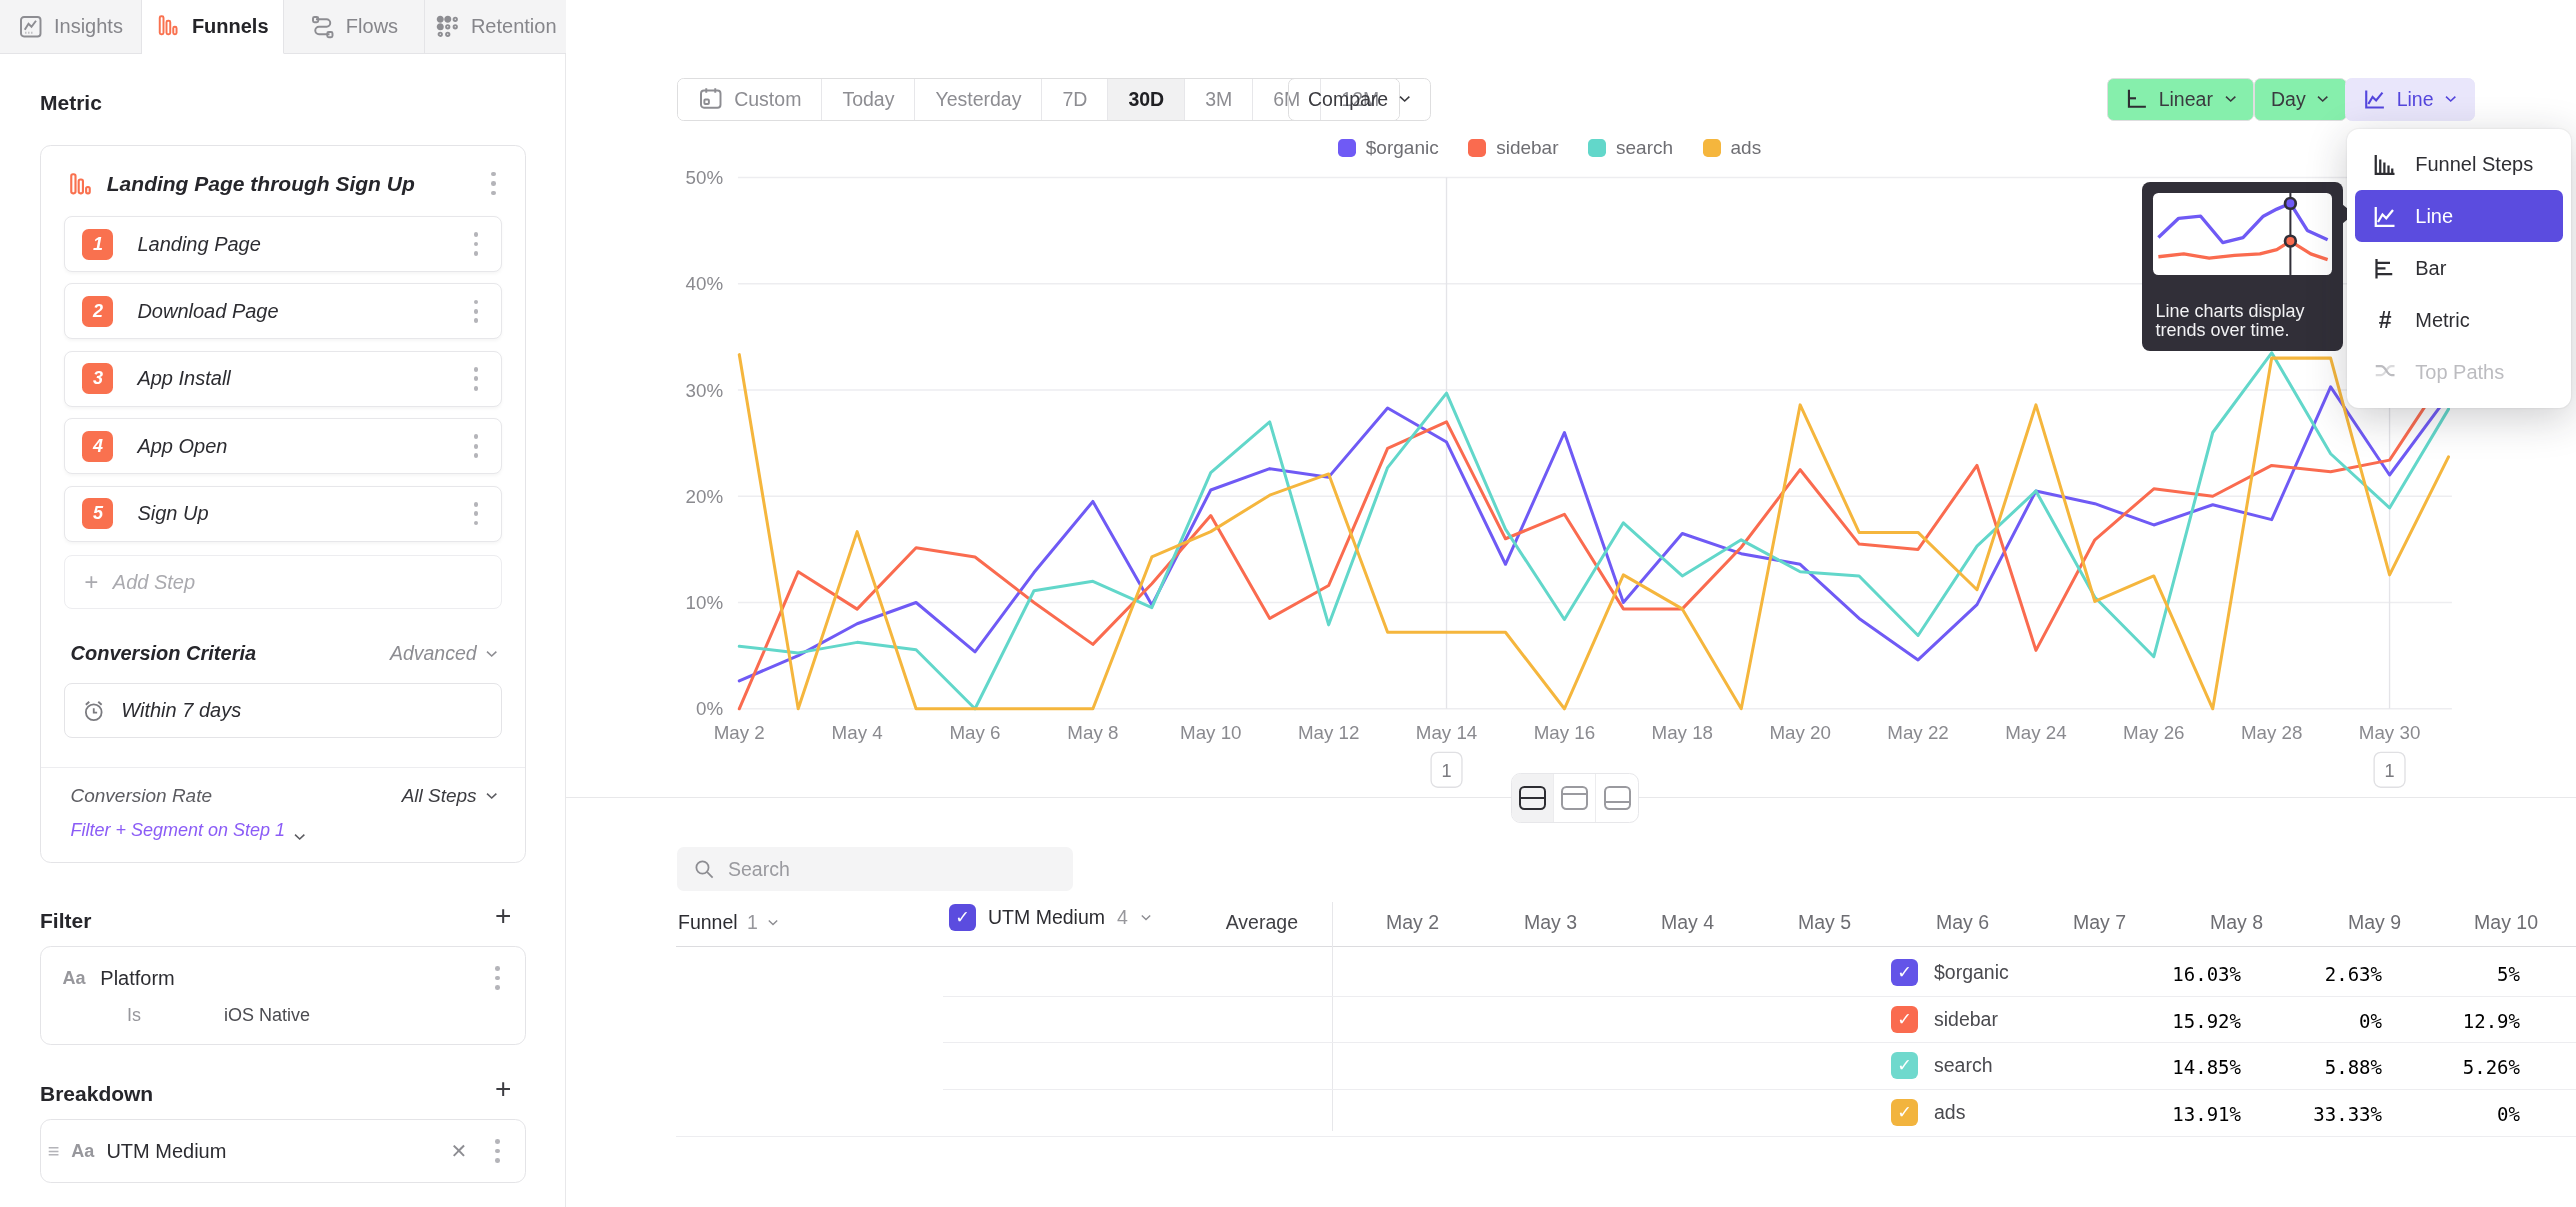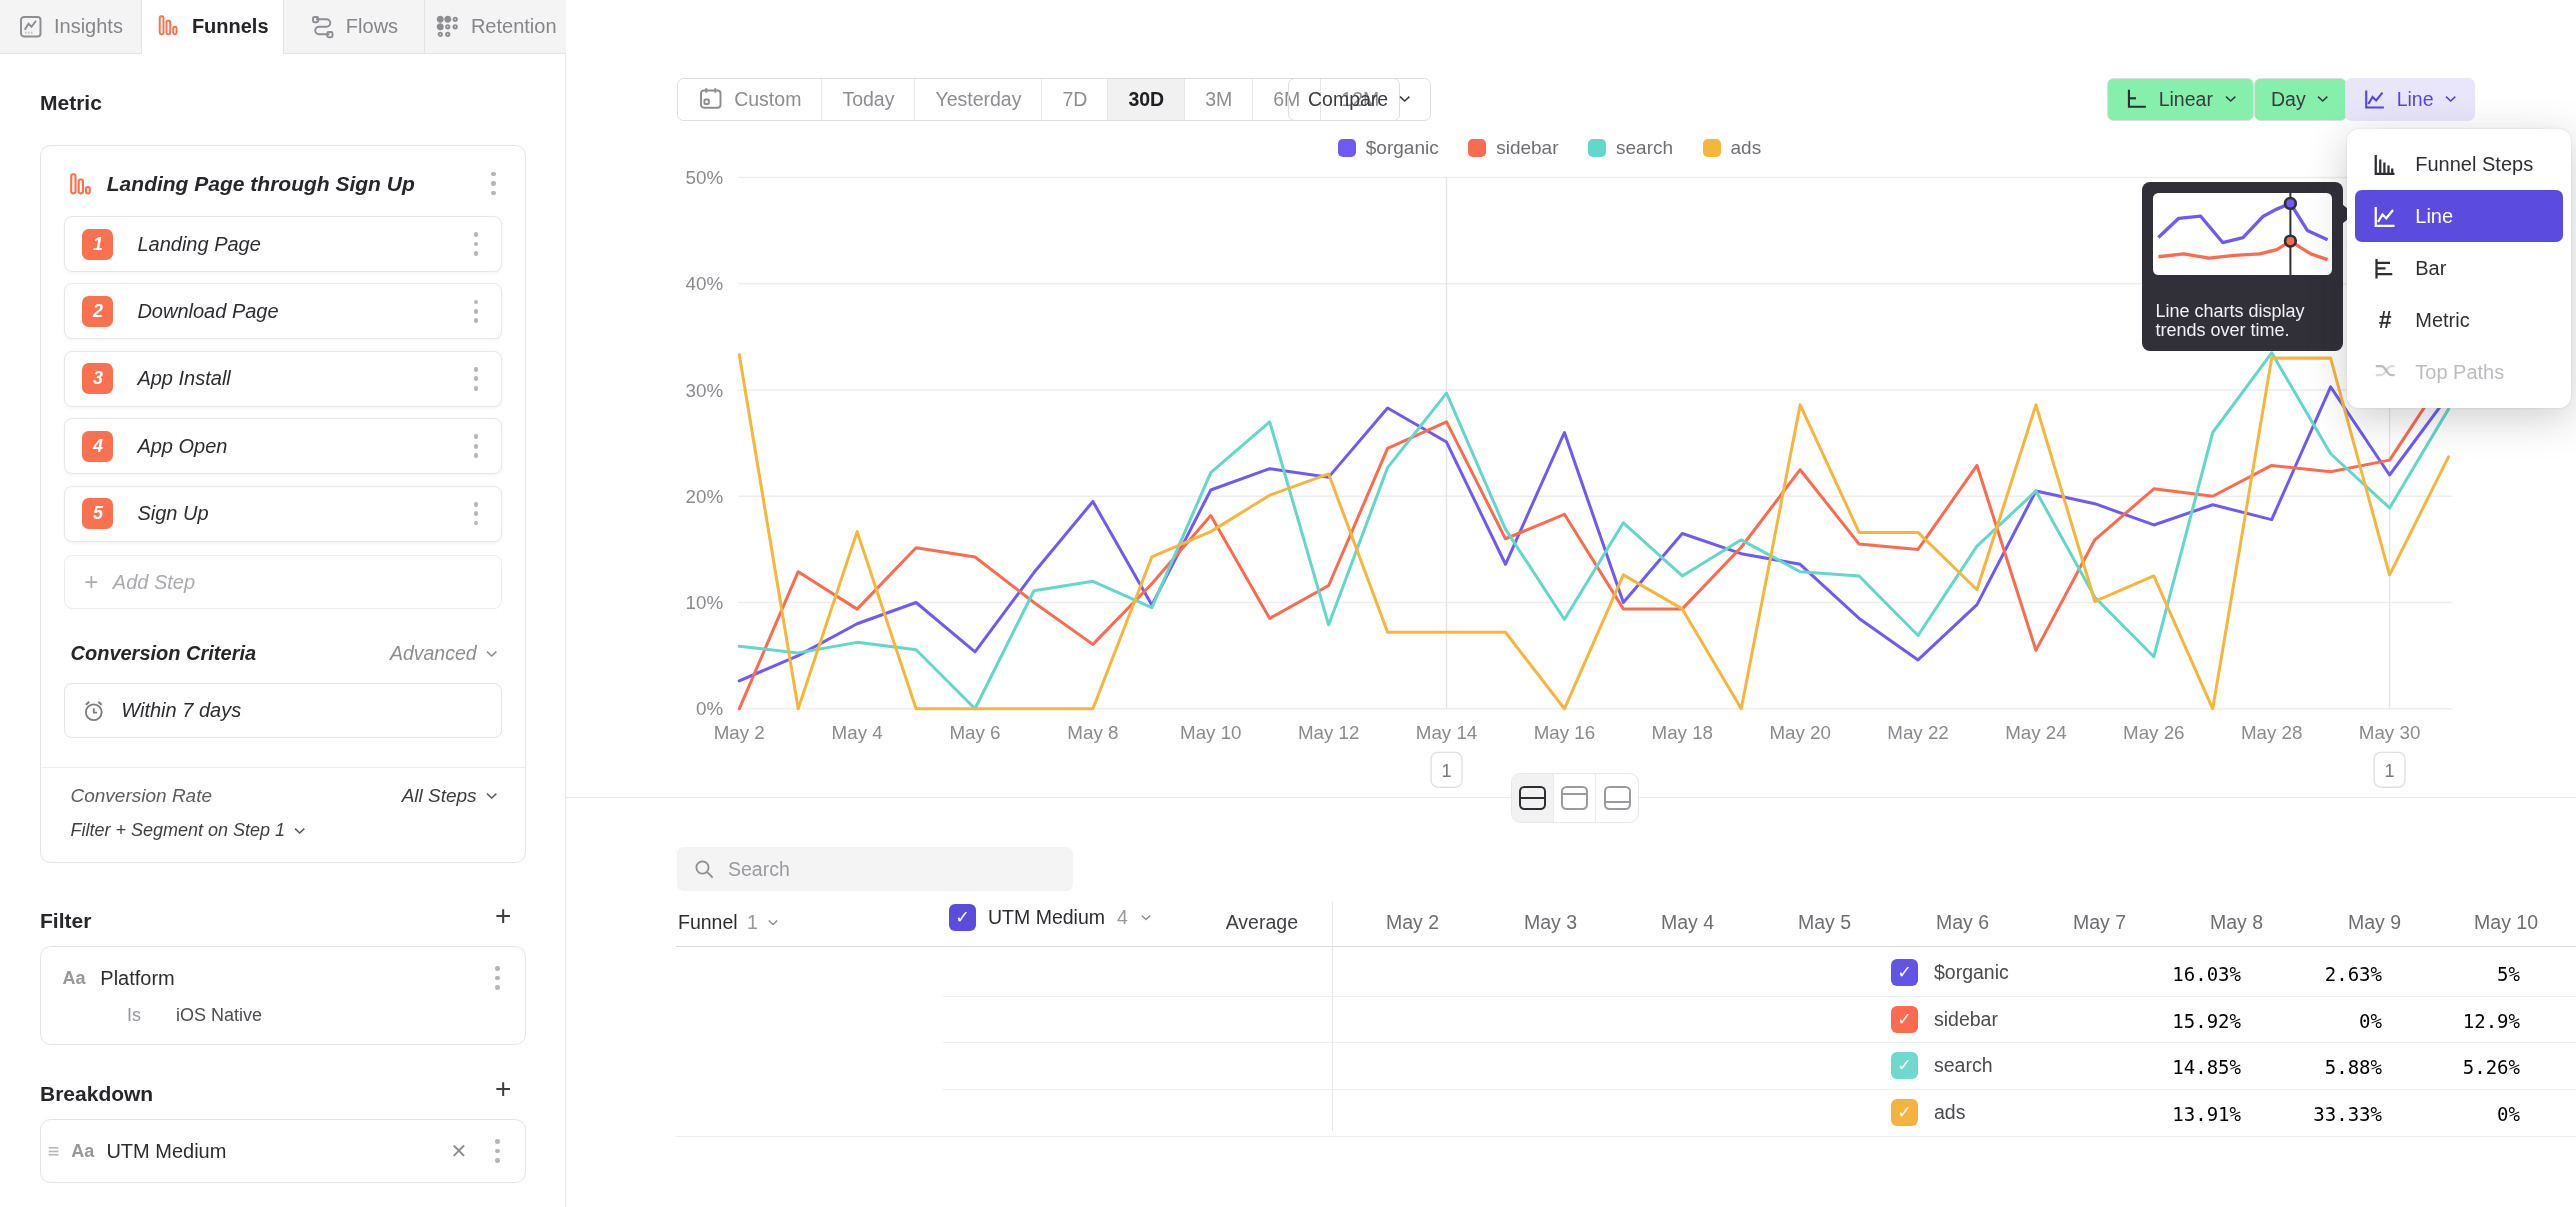--- a/index.html
+++ b/index.html
@@ -29,30 +29,30 @@
   .step-label { flex:1; margin-left:24px; font-size:20px; color:#2c2c31; }
   #add-step { position:absolute; left:23px; right:23px; top:409px; height:54px; border:1.3px solid #ededf0; border-radius:8px; display:flex; align-items:center; gap:14.8px; padding-left:19px; color:#aaaaaf; font-size:20px; cursor:pointer; }
   #add-step .plus { font-size:24px; font-weight:300; }
   #cc-heading { position:absolute; left:29.5px; top:496px; font-size:20px; font-weight:bold; color:#26262b; }
   #cc-advanced { position:absolute; right:27px; top:496px; font-size:19.5px; color:#8d8d92; display:flex; gap:8px; align-items:center; cursor:pointer; }
   #cc-window { position:absolute; left:23px; right:23px; top:537px; height:55px; border:1.3px solid #e4e4e7; border-radius:8px; display:flex; align-items:center; gap:14.8px; padding-left:16px; font-size:20px; color:#2c2c31; cursor:pointer; }
   #cc-divider { position:absolute; left:0; right:0; top:621px; height:1.3px; background:#ededf0; }
   #cc-rate-row { position:absolute; left:29.5px; right:27px; top:639px; display:flex; justify-content:space-between; align-items:center; }
   #cc-rate-label { font-size:19px; color:#5c5c61; }
   #cc-rate-value { font-size:19px; color:#3a3a3f; display:flex; gap:8px; align-items:center; cursor:pointer; }
-  #cc-filterseg { position:absolute; left:29.5px; top:674px; font-size:18px; color:#404040; display:flex; gap:8px; align-items:center; cursor:pointer; }
+  #cc-filterseg { position:absolute; left:29.5px; top:674px; font-size:18px; color:#8b5cf6; display:flex; gap:8px; align-items:flex-end; cursor:pointer; }
   #filter-heading { top:855px; }
   #filter-plus { top:847px; }
   #filter-card { top:892px; height:99px; }
   .prop-row { position:absolute; left:21.5px; right:16px; top:12px; height:38px; display:flex; align-items:center; gap:14.8px; }
   .aa-icon { font-size:18px; color:#97979c; font-weight:bold; }
   .prop-name { flex:1; font-size:20px; color:#2c2c31; }
   #filter-clause { position:absolute; left:86px; top:58px; display:flex; gap:35px; font-size:18px; }
   #filter-op { color:#97979c; }
-  #filter-val { color:#4c4c51; }
+  #filter-val { color:#4c4c51;margin-left:48px; }
   #breakdown-heading { top:1028px; }
   #breakdown-plus { top:1020px; }
   #breakdown-card { top:1065px; height:64px; }
   #breakdown-row { position:absolute; left:6.7px; right:16px; top:0; height:62px; display:flex; align-items:center; gap:12px; }
   .drag-handle { font-size:20px; color:#b4b4b9; cursor:grab; }
   .x-icon { font-size:20px; color:#8d8d92; cursor:pointer; padding:0 6.7px; }
 
   
   #toolbar { position:absolute; left:566px; top:54px; right:0; height:94px; background:#fff; }
   #range-group { position:absolute; left:111px; top:23.5px; height:43px; display:flex; border:1.3px solid #dededf; border-radius:6.7px; overflow:hidden; }

